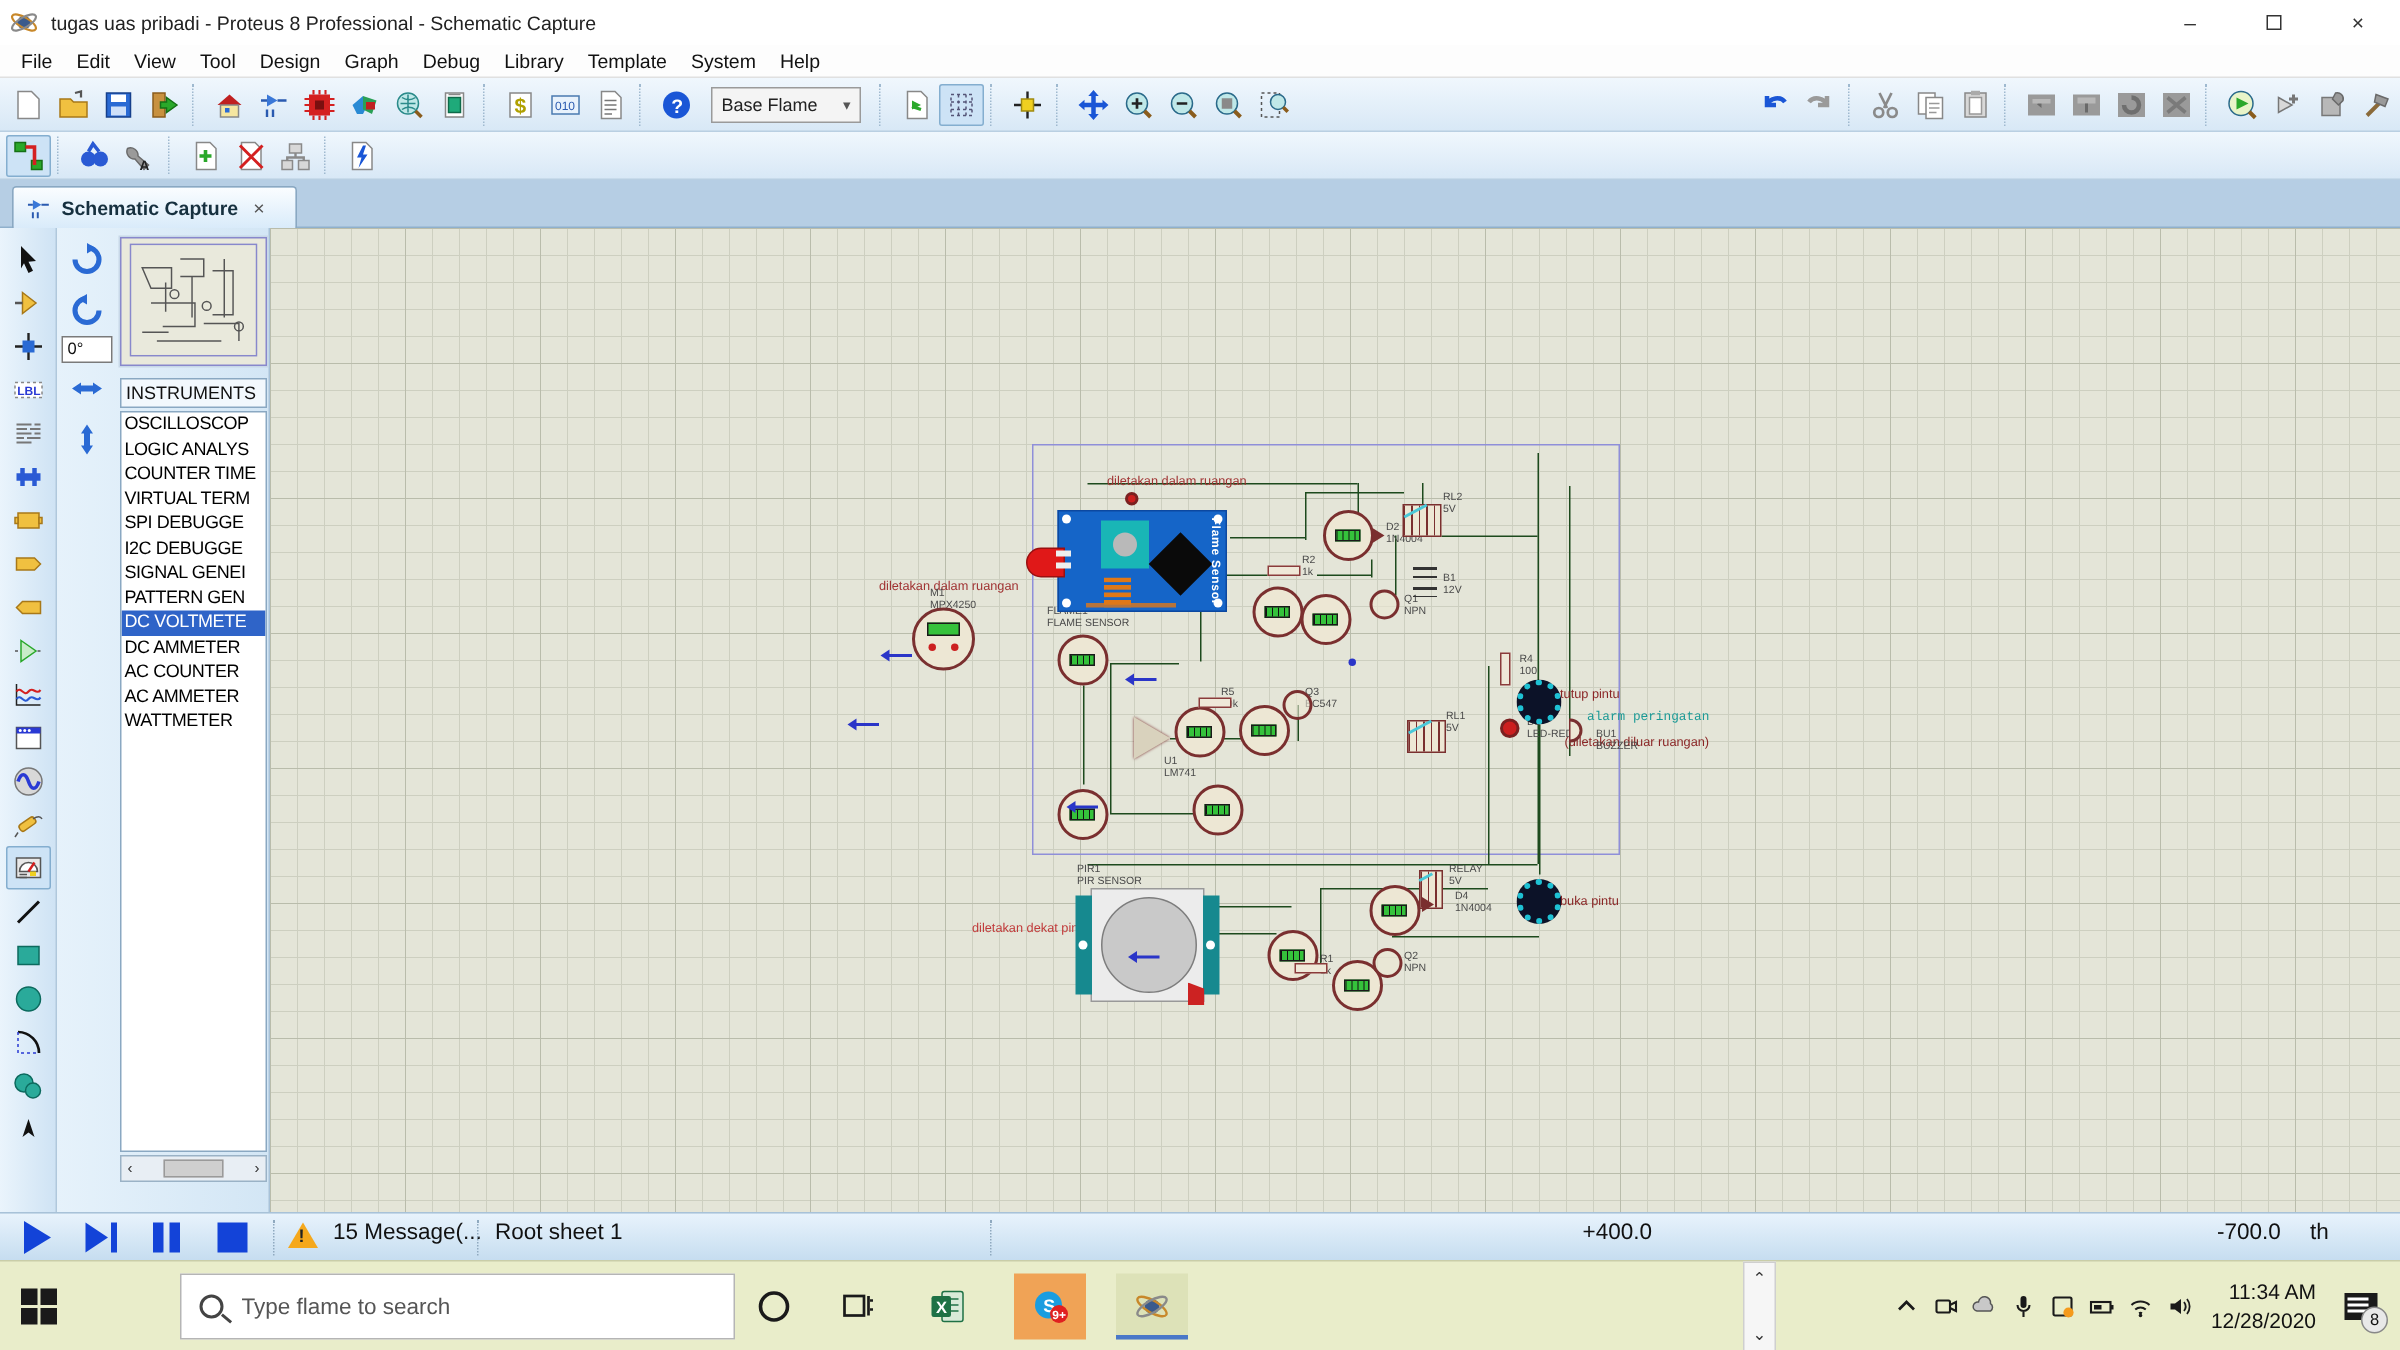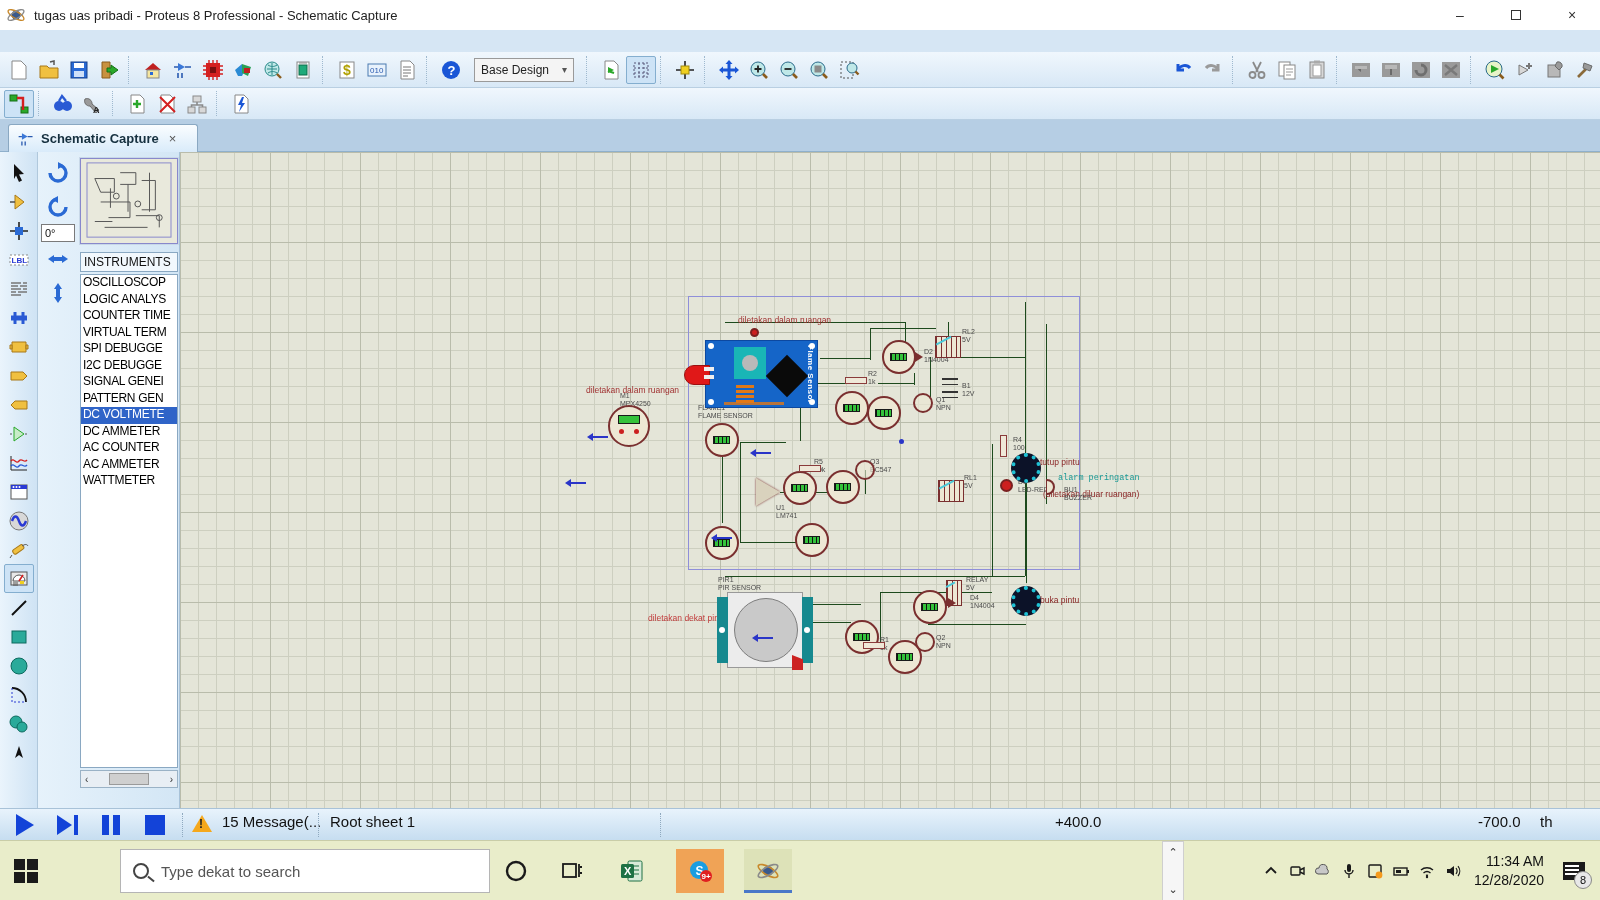--- a/index.html
+++ b/index.html
@@ -160,20 +160,33 @@
     <span class="title-text">tugas uas pribadi - Proteus 8 Professional - Schematic Capture</span>
     <div class="winbtns">
       <div class="winbtn">–</div>
       <div class="winbtn">
           <span class="maxbox"></span>
         </div>
       <div class="winbtn">×</div>
     </div>
   </div>
 
+  <div class="menubar" id="menubar">
+      <span class="menu-item">File</span>
+      <span class="menu-item">Edit</span>
+      <span class="menu-item">View</span>
+      <span class="menu-item">Tool</span>
+      <span class="menu-item">Design</span>
+      <span class="menu-item">Graph</span>
+      <span class="menu-item">Debug</span>
+      <span class="menu-item">Library</span>
+      <span class="menu-item">Template</span>
+      <span class="menu-item">System</span>
+      <span class="menu-item">Help</span>
+    </div>
 
   <div class="tb tb1">
     <div class="tbrow">
       <span class="tbtn">
           <svg viewBox="0 0 22 22">
             <path d="M4 2h9l5 5v13H4z" fill="#fff" stroke="#888"></path>
           </svg>
         </span>
       <span class="tbtn">
           <svg viewBox="0 0 22 22">
@@ -256,21 +269,21 @@
           </svg>
         </span>
       <span class="tbsep"></span>
       <span class="tbtn">
           <svg viewBox="0 0 22 22">
             <circle cx="11" cy="11" r="9" fill="#1a56d6"></circle>
             <text x="7.5" y="16" font-size="13" fill="#fff" font-weight="bold">?</text>
           </svg>
         </span>
       <div class="combo">
-        <span>Base Design</span>
+        <span>Base Flame</span>
         <span class="car">▾</span>
       </div>
       <span class="tbsep"></span>
       <span class="tbtn">
           <svg viewBox="0 0 22 22">
             <path d="M5 2h9l4 4v14H5z" fill="#fff" stroke="#888"></path>
             <path d="M8 8l6 3-6 3z" fill="#2aa82a"></path>
             <path d="M14 14l-6-2" stroke="#2aa82a" stroke-width="2"></path>
           </svg>
         </span>
@@ -873,21 +886,21 @@
 
   <div class="taskbar">
     <div class="startbtn">
       <div style="left:0;top:0"></div>
         <div style="left:13px;top:0"></div>
         <div style="left:0;top:13px"></div>
         <div style="left:13px;top:13px"></div>
     </div>
     <div class="searchbox">
       <span class="mag"></span>
-      <span class="search-ph">Type dekat to search</span>
+      <span class="search-ph">Type flame to search</span>
     </div>
     <div class="tb-ico" style="left:492px">
         <svg viewBox="0 0 26 26">
           <circle cx="13" cy="13" r="9" fill="none" stroke="#1a1a1a" stroke-width="2.4"></circle>
         </svg>
       </div>
     <div class="tb-ico" style="left:548px">
         <svg viewBox="0 0 26 26">
           <rect x="4" y="6" width="13" height="13" fill="none" stroke="#1a1a1a" stroke-width="1.8"></rect>
           <path d="M20 6v13M21 9h2M21 15h2" stroke="#1a1a1a" stroke-width="1.8"></path>

